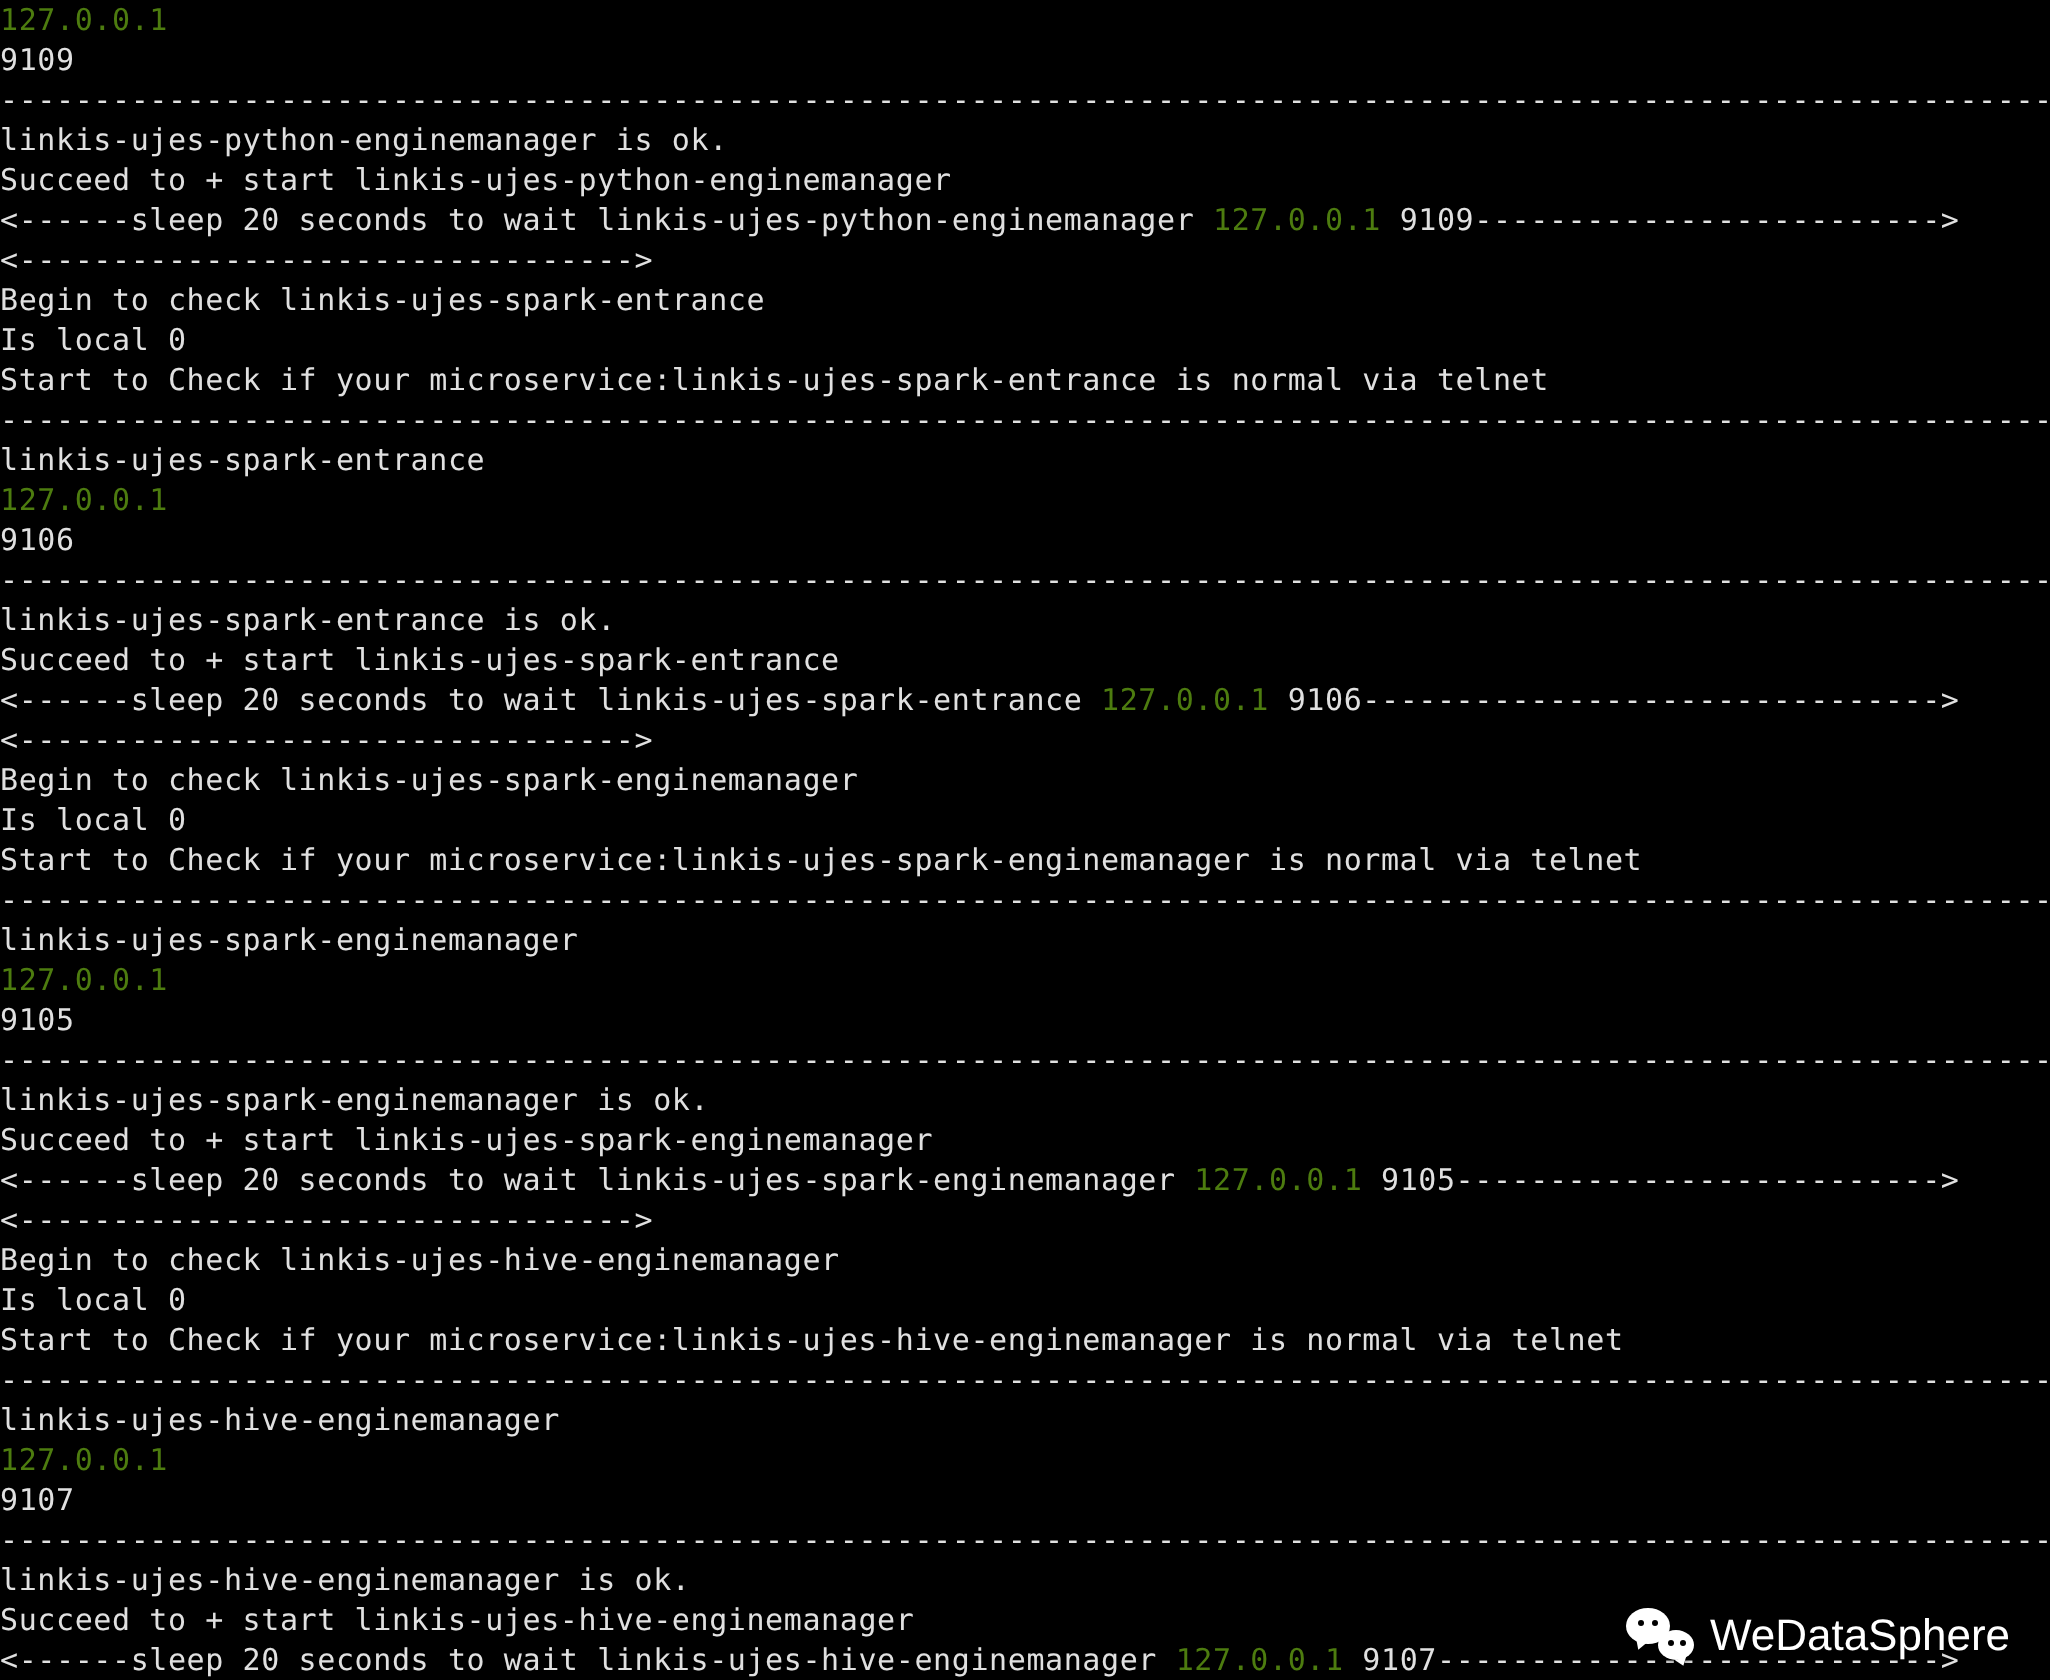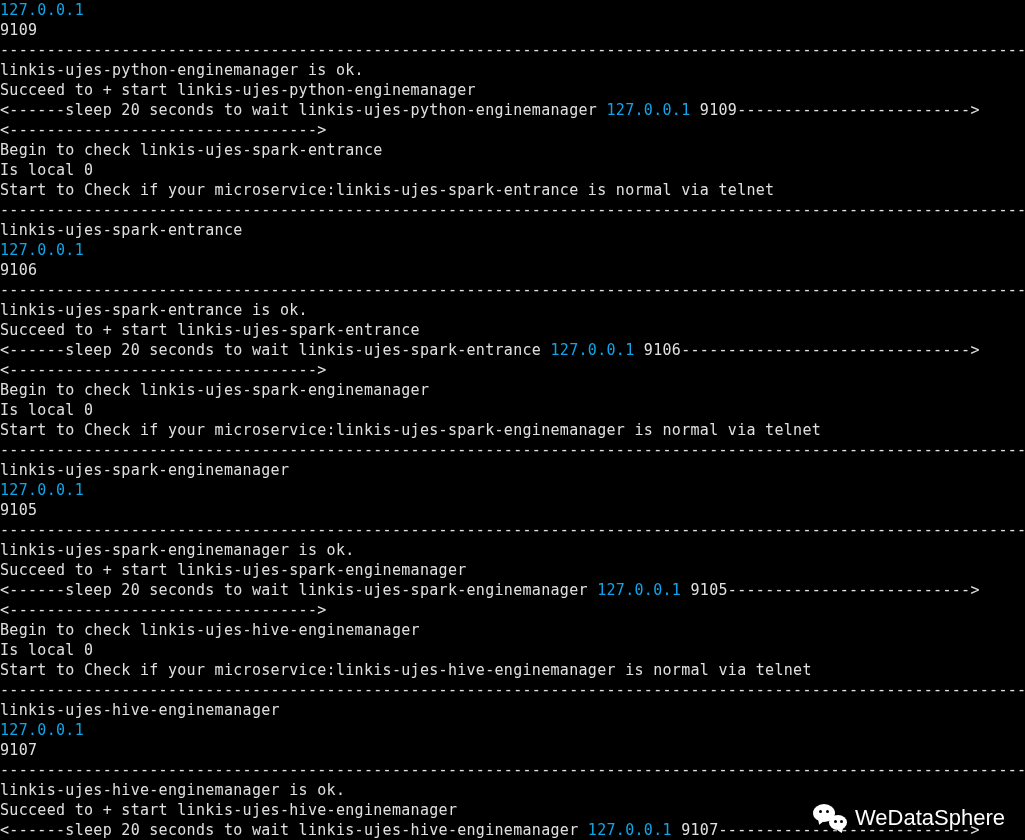--- a/index.html
+++ b/index.html
@@ -12,21 +12,21 @@
     font-family: "Consolas", "Menlo", "DejaVu Sans Mono", monospace;
     font-size: 15px;
     line-height: 20px;
     color: #e0e0e0;
   }
   .terminal {
     padding: 0;
     white-space: pre;
     letter-spacing: 0.3px;
   }
-  .pink { color: #0ea5e9; }
+  .pink { color: #4d7c0f; }
   .watermark {
     position: absolute;
     right: 20px;
     bottom: 8px;
     display: flex;
     align-items: center;
     gap: 8px;
     color: #fff;
     font-family: -apple-system, Helvetica, Arial, sans-serif;
     font-size: 22px;

